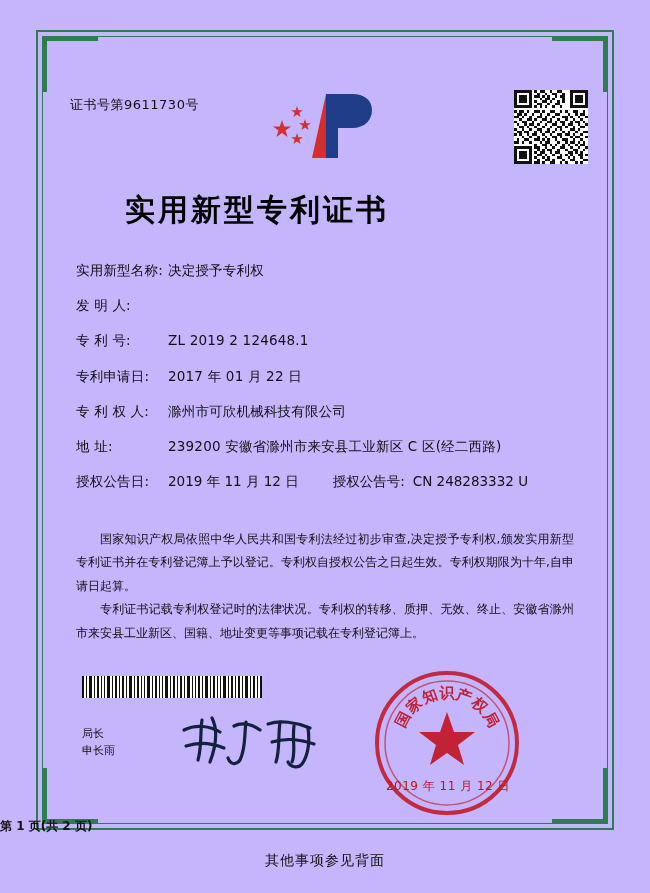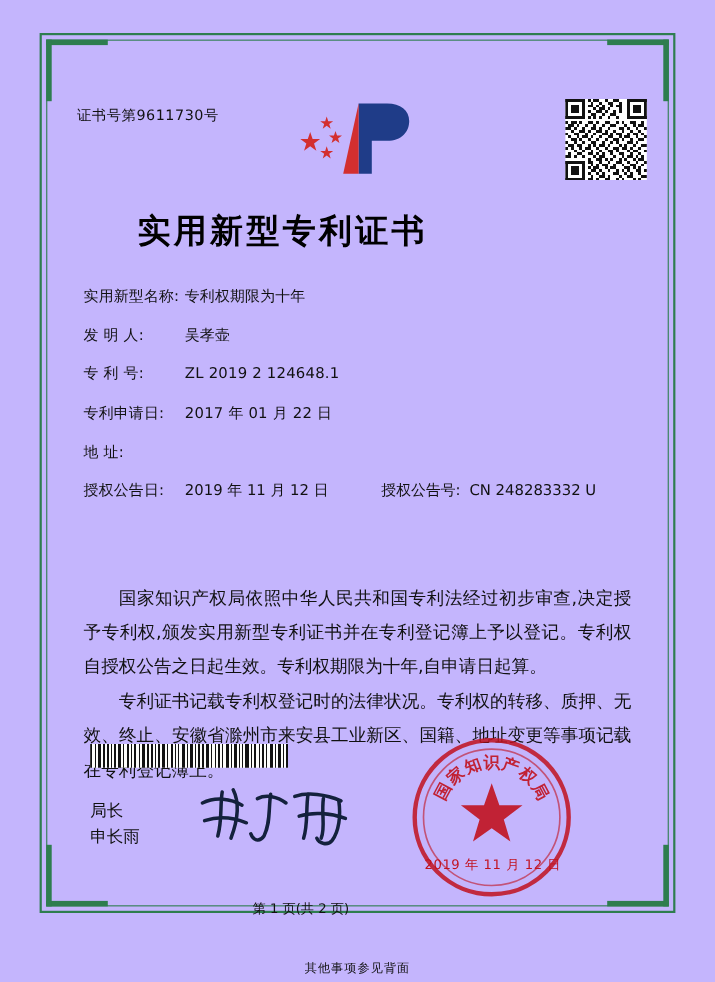--- a/index.html
+++ b/index.html
@@ -102,30 +102,30 @@
   .field-label {
     width: 92px;
     flex: 0 0 92px;
     letter-spacing: 0.2px;
   }
   .field-value {
     flex: 1 1 auto;
     letter-spacing: 0.2px;
   }
   .field-row .sub-label {
-    margin-left: 48px;
+    margin-left: 34px;
     margin-right: 8px;
   }
   .field-row .sub-value { }
 
   .paragraph {
     position: absolute;
     left: 76px; top: 528px;
     width: 498px;
-    font-size: 16px;
+    font-size: 12px;
     line-height: 1.95;
     text-align: justify;
     color: #111;
   }
   .paragraph p { margin: 0; }
   .paragraph p.indent { text-indent: 2em; }
 
   .barcode {
     position: absolute;
     left: 82px; top: 676px;
@@ -143,46 +143,47 @@
     width: 130px;
     text-align: center;
     font-size: 12px;
     color: #c1121f;
     letter-spacing: 0.5px;
   }
 
   .director {
     position: absolute;
     left: 82px; top: 726px;
-    font-size: 15px;
+    font-size: 11px;
     line-height: 1.5;
     color: #111;
   }
 
   .signature {
     position: absolute;
     left: 176px; top: 712px;
     width: 160px; height: 60px;
   }
 
   .page-num {
     position: absolute;
     left: 0; top: 818px;
     width: 547px;
-    text-align: center;
+    text-align: left;
     font-size: 12px;
     color: #111;
+    font-weight: bold;
   }
 
   .footer-note {
     position: absolute;
-    left: 0; top: 873px;
+    left: 0; top: 852px;
     width: 650px;
     text-align: center;
-    font-size: 11px;
+    font-size: 14px;
     color: #111;
     letter-spacing: 1px;
   }
 </style>
 </head>
 <body>
 
 <div class="page">
 
   <div class="border-outer"></div>
@@ -442,36 +443,40 @@
           <rect x="26" y="28" width="1" height="1"></rect>
       </g>
     </svg>
   </div>
 
   <div class="title">实用新型专利证书</div>
 
   <div class="fields">
     <div class="field-row">
       <span class="field-label">实用新型名称:</span>
-      <span class="field-value">专利权期限为十年</span>
+      <span class="field-value">决定授予专利权</span>
     </div>
     <div class="field-row">
       <span class="field-label">发 明 人:</span>
-      <span class="field-value">吴孝壶</span>
     </div>
     <div class="field-row">
       <span class="field-label">专 利 号:</span>
       <span class="field-value">ZL 2019 2 124648.1</span>
     </div>
     <div class="field-row">
       <span class="field-label">专利申请日:</span>
       <span class="field-value">2017 年 01 月 22 日</span>
     </div>
     <div class="field-row">
+      <span class="field-label">专 利 权 人:</span>
+      <span class="field-value">滁州市可欣机械科技有限公司</span>
+    </div>
+    <div class="field-row">
       <span class="field-label">地 址:</span>
+      <span class="field-value">239200 安徽省滁州市来安县工业新区 C 区(经二西路)</span>
     </div>
     <div class="field-row">
       <span class="field-label">授权公告日:</span>
       <span>2019 年 11 月 12 日</span>
       <span class="sub-label">授权公告号:</span>
       <span class="sub-value">CN 248283332 U</span>
     </div>
   </div>
 
   <div class="paragraph">

